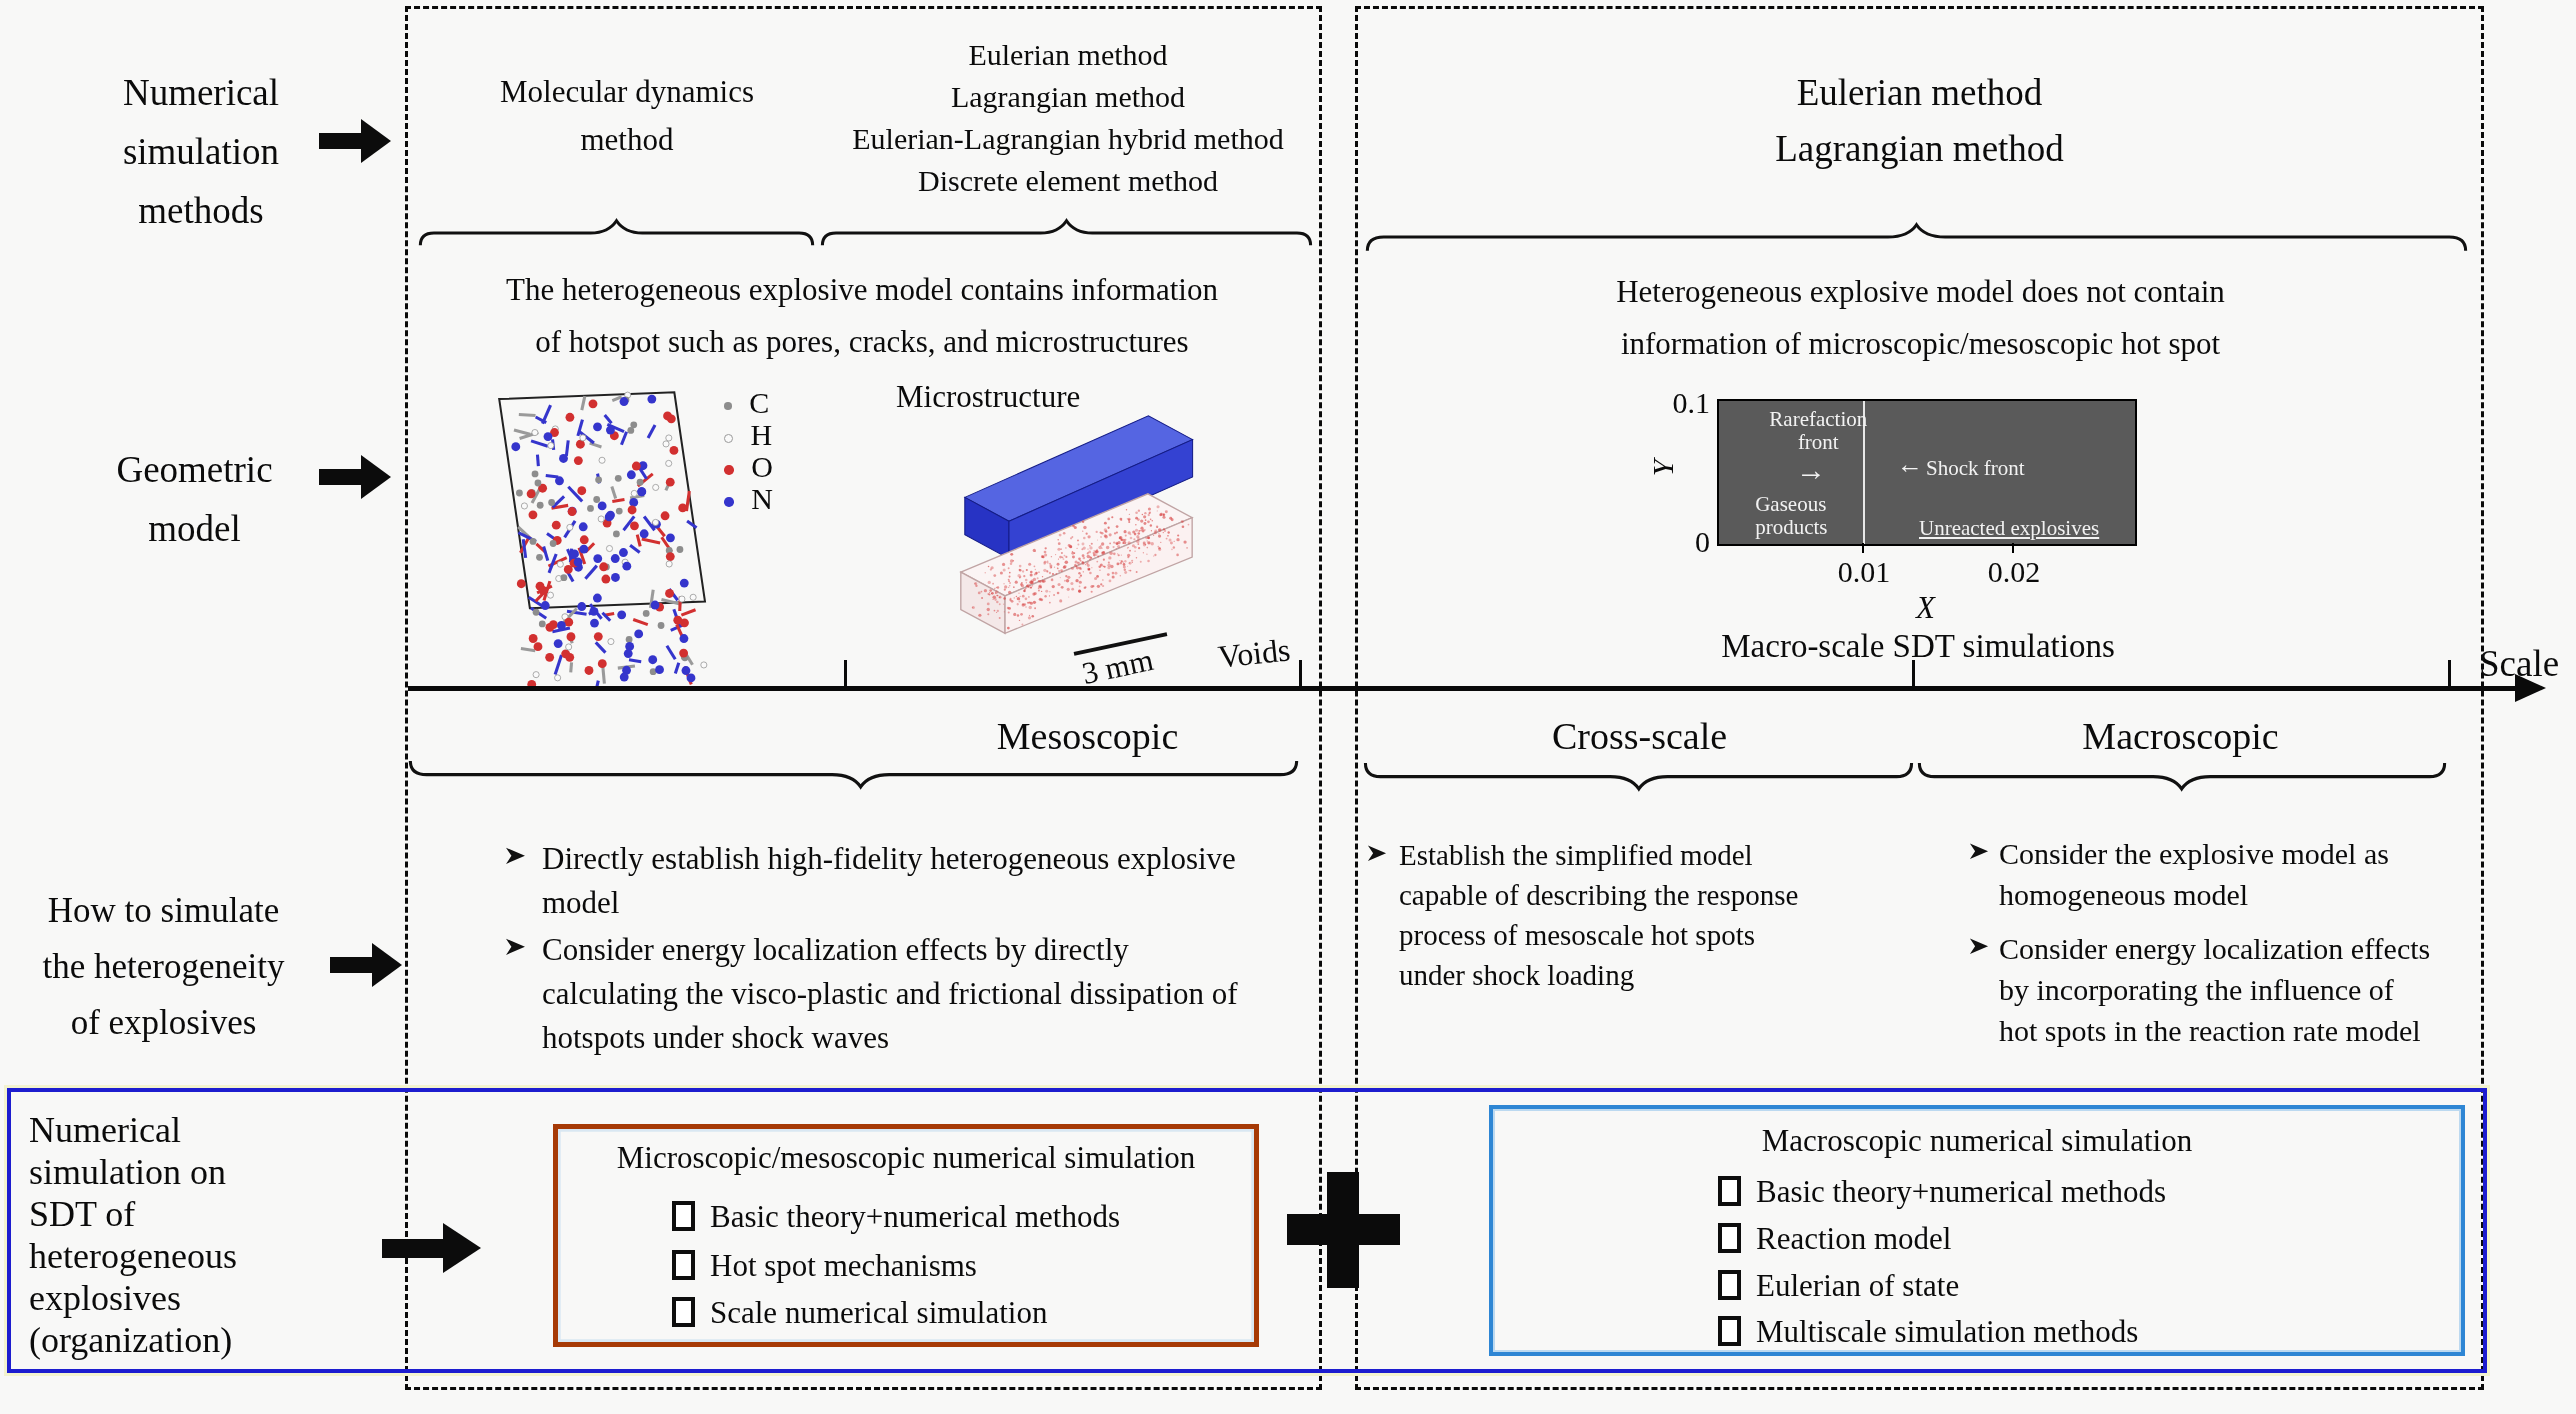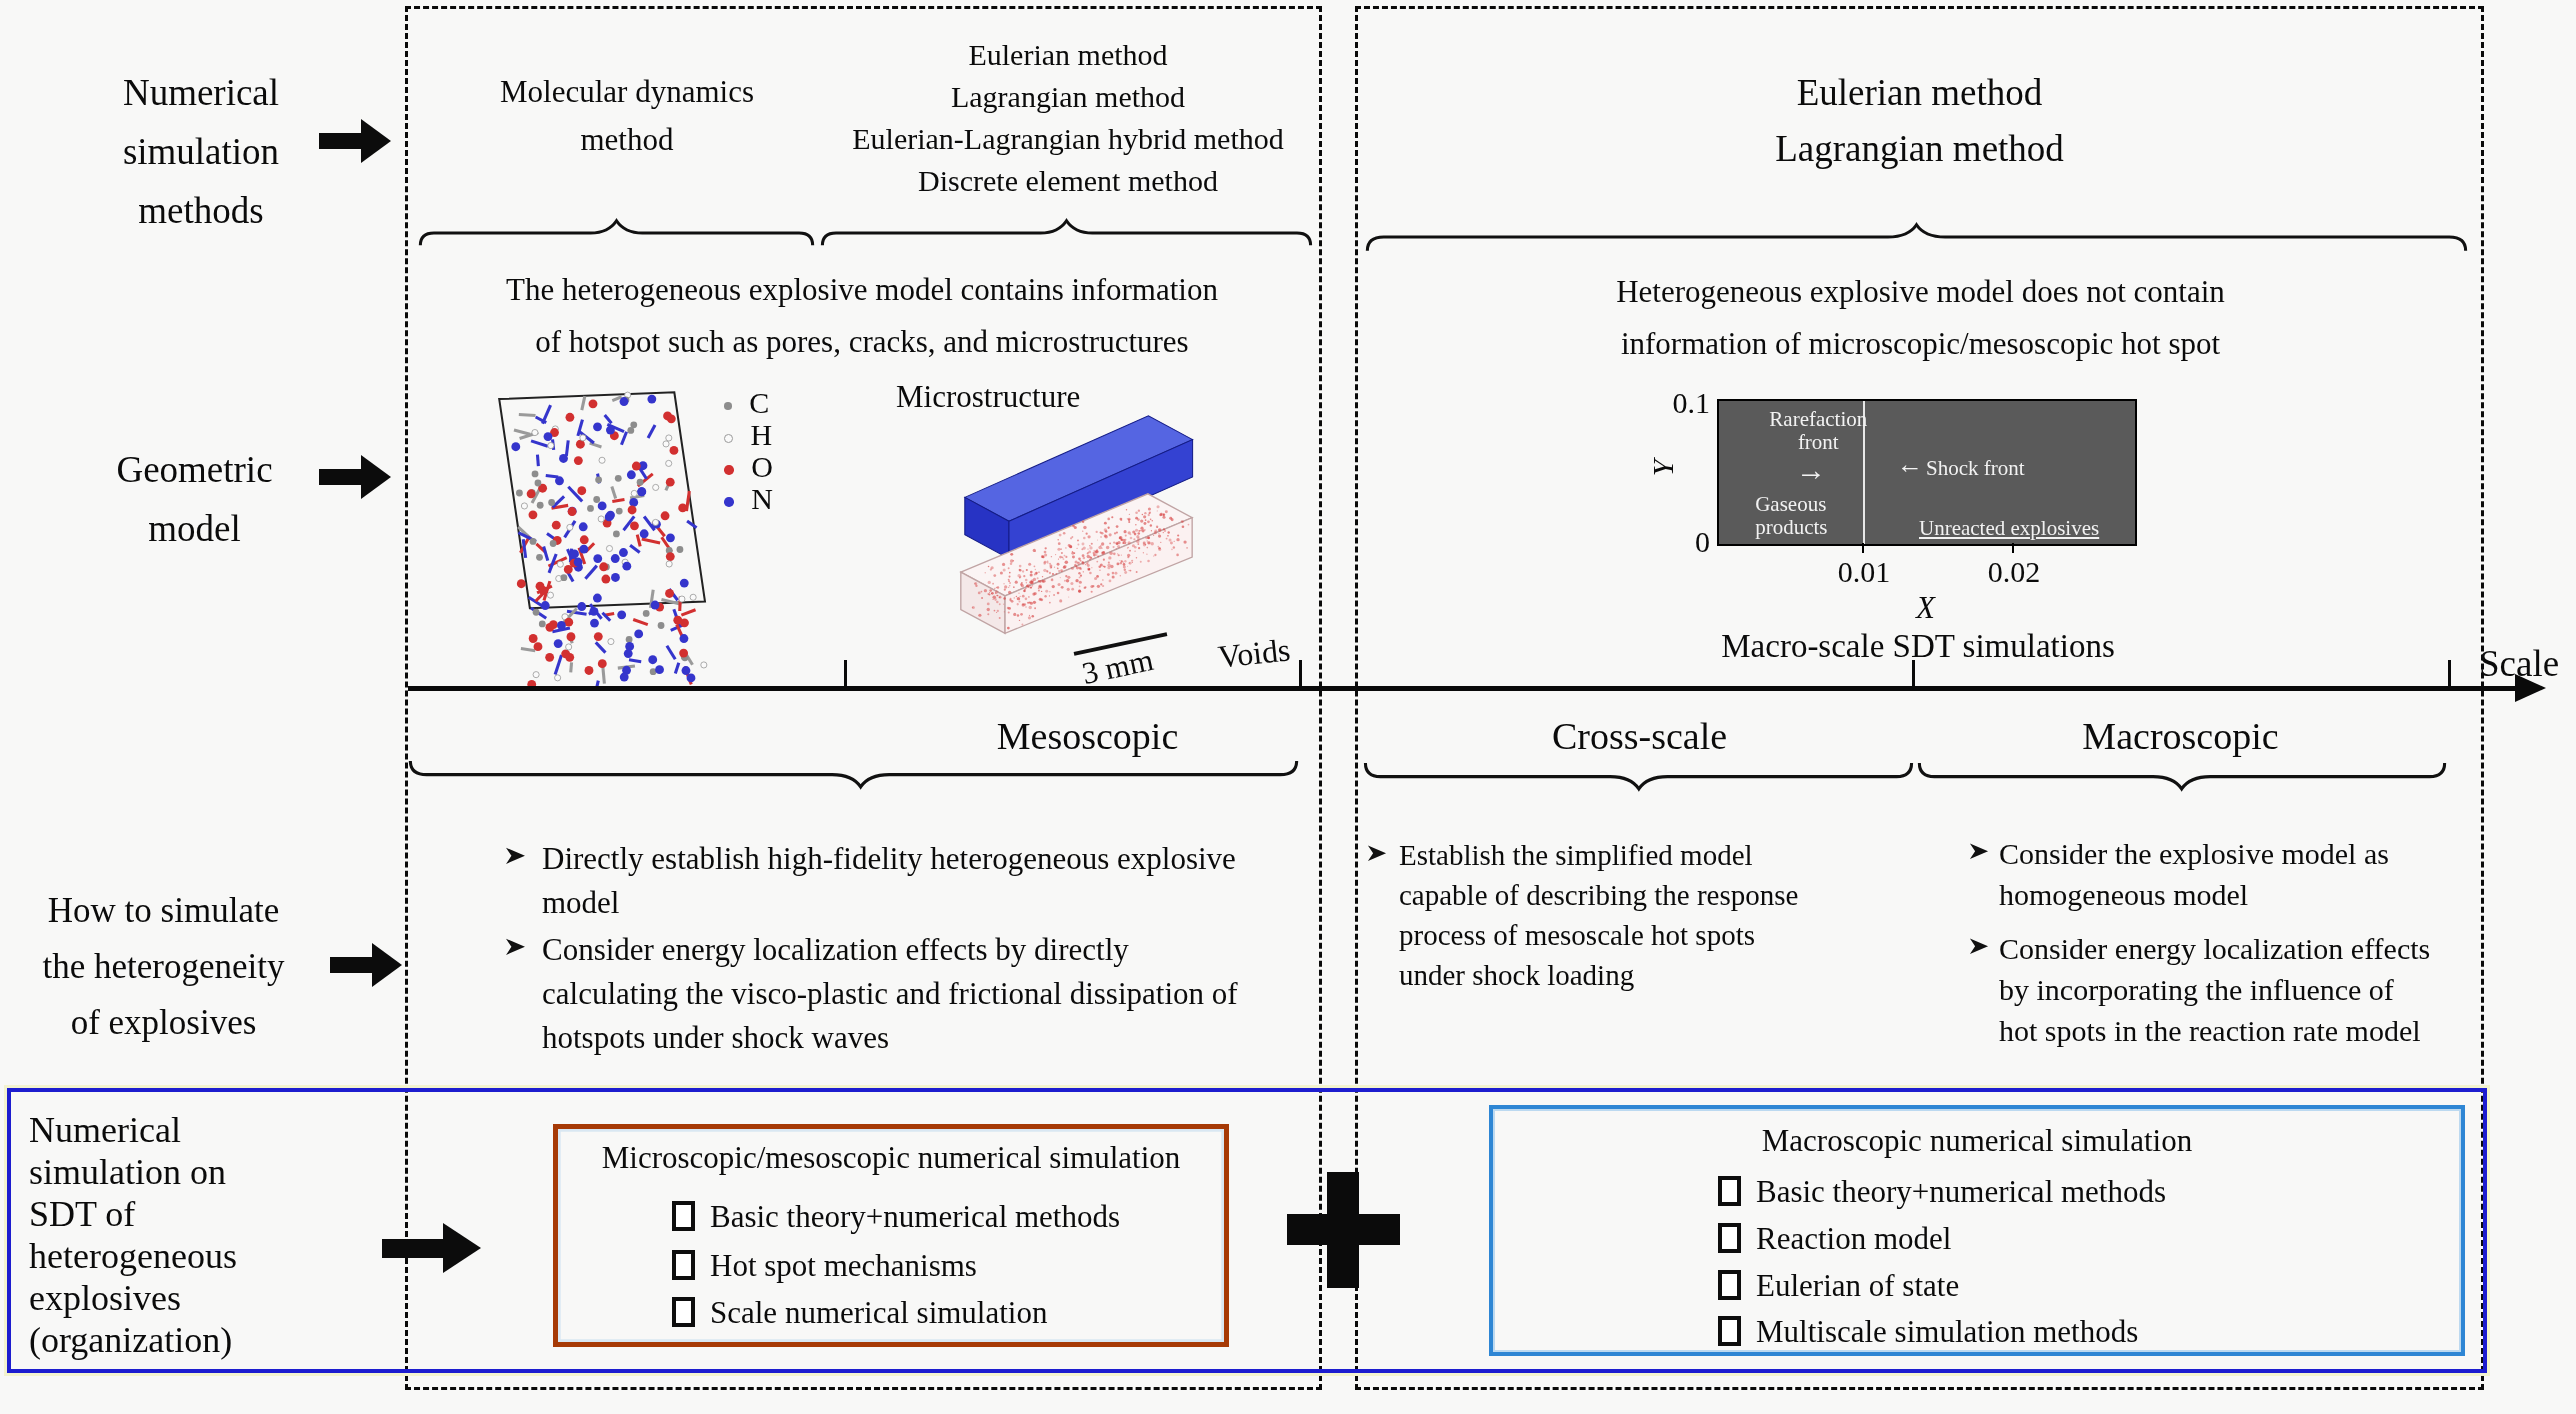--- a/index.html
+++ b/index.html
@@ -988,21 +988,21 @@
 simulation on
 SDT of
 heterogeneous
 explosives
 (organization)</div>
   <div class="barrow lg" style="left:382px;top:1223px;">
       <i class="shaft"></i>
       <i class="head"></i>
     </div>
 
-  <div id="micro-box" style="left:553px;top:1124px;width:666px;height:213px;">
+  <div id="micro-box" style="left:553px;top:1124px;width:666px;height:213px;padding-left:30px;">
     <div class="boxtitle" style="top:11px;">Microscopic/mesoscopic numerical simulation</div>
     <div class="boxitem" style="left:114px;top:70px;"><i class="cbx"></i><span>Basic theory+numerical methods</span></div>
     <div class="boxitem" style="left:114px;top:119px;"><i class="cbx"></i><span>Hot spot mechanisms</span></div>
     <div class="boxitem" style="left:114px;top:166px;"><i class="cbx"></i><span>Scale numerical simulation</span></div>
   </div>
 
   <div id="plus-icon" class="abs" style="left:1287px;top:1172px;width:113px;height:116px;">
     <i class="bar" style="left:0;top:42px;width:113px;height:31px;"></i>
     <i class="bar" style="left:40px;top:0;width:32px;height:116px;"></i>
   </div>

